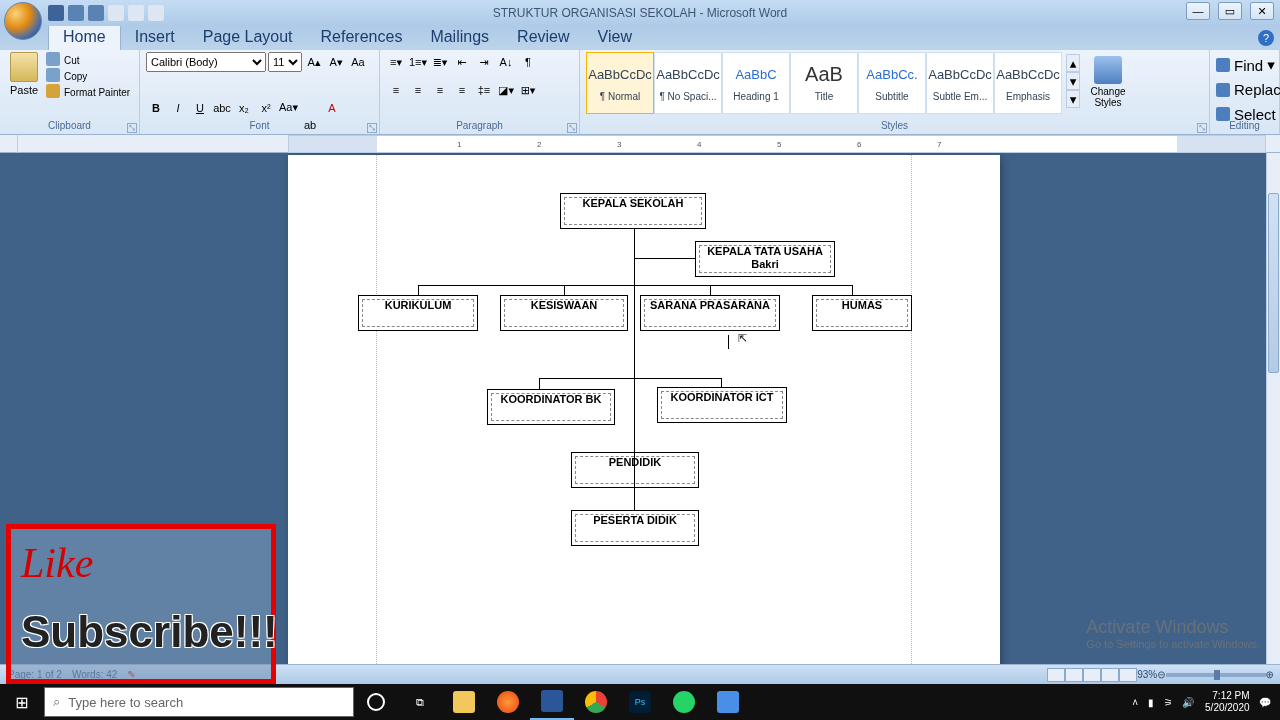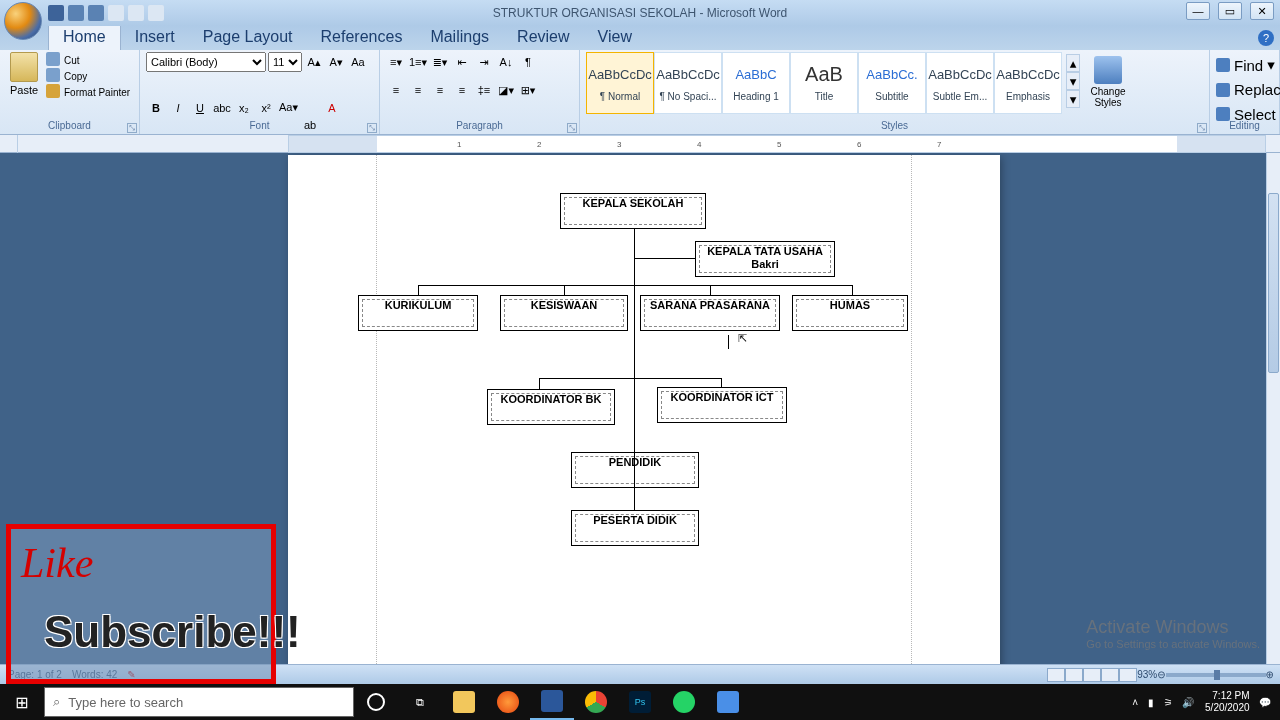--- a/index.html
+++ b/index.html
@@ -83,21 +83,21 @@
 .status { position:absolute; bottom:36px; left:0; right:0; height:20px; background:linear-gradient(#cfe1f5,#aecae7); border-top:1px solid #9ab3d1; display:flex; align-items:center; font-size:10px; color:#2d4a6e; }
 .status .left { display:flex; gap:10px; padding-left:8px; }
 .status .right { position:absolute; right:6px; display:flex; align-items:center; }
 .status .viewbtn { width:18px; height:14px; border:1px solid #8ba9cb; background:#e7eef8; cursor:pointer; }
 .status .zoomslider { width:100px; height:4px; background:#8ba9cb; position:relative; }
 .status .zoomslider .knob { position:absolute; top:-3px; left:48px; width:6px; height:10px; background:#5a7ca6; }
 
 
 .overlay-like { position:absolute; left:6px; bottom:36px; width:270px; height:160px; border:5px solid #e60000; background:rgba(120,150,185,0.6); z-index:5; padding:10px; }
 .overlay-like .like-txt { font-family:"Brush Script MT",cursive; font-size:42px; color:#d40000; font-style:italic; }
-.overlay-like .sub-txt { font-size:44px; font-weight:bold; color:#222; text-shadow: -1px -1px 0 #fff,1px -1px 0 #fff,-1px 1px 0 #fff,1px 1px 0 #fff; margin-top:20px;margin-left:23px; }
+.overlay-like .sub-txt { font-size:44px; font-weight:bold; color:#222; text-shadow: -1px -1px 0 #fff,1px -1px 0 #fff,-1px 1px 0 #fff,1px 1px 0 #fff; margin-top:20px; }
 
 
 .activate { position:absolute; right:20px; bottom:70px; color:rgba(120,120,120,0.7); text-align:left; }
 .activate .h { font-size:18px; }
 .activate .s { font-size:11px; }
 
 
 .taskbar { position:absolute; bottom:0; left:0; right:0; height:36px; background:#101010; display:flex; align-items:center; }
 .taskbar .startbtn { width:44px; height:36px; display:flex; align-items:center; justify-content:center; color:#fff; font-size:16px; }
 .taskbar .search { width:310px; height:30px; background:#fff; border:1px solid #666; display:flex; align-items:center; padding:0 8px; gap:8px; color:#666; font-size:13px; }
@@ -293,21 +293,21 @@
     <div class="margin-dots left"></div>
     <div class="margin-dots right"></div>
 
     <div class="orgbox" style="left:272px;top:38px;width:146px;height:36px"><div class="inner"></div><span>KEPALA SEKOLAH</span></div>
 
     <div class="orgbox" style="left:407px;top:86px;width:140px;height:36px;line-height:13px"><div class="inner"></div><span>KEPALA TATA USAHA</span><br><span style="font-weight:bold">Bakri</span></div>
 
     <div class="orgbox" style="left:70px;top:140px;width:120px;height:36px"><div class="inner"></div><span>KURIKULUM</span></div>
     <div class="orgbox" style="left:212px;top:140px;width:128px;height:36px"><div class="inner"></div><span>KESISWAAN</span></div>
     <div class="orgbox" style="left:352px;top:140px;width:140px;height:36px"><div class="inner"></div><span>SARANA PRASARANA</span></div>
-    <div class="orgbox" style="left:504px;top:140px;width:116px;height:36px"><div class="inner"></div><span>HUMAS</span></div>
+    <div class="orgbox" style="left:524px;top:140px;width:100px;height:36px"><div class="inner"></div><span>HUMAS</span></div>
 
     <div class="orgbox" style="left:199px;top:234px;width:128px;height:36px"><div class="inner"></div><span>KOORDINATOR BK</span></div>
     <div class="orgbox" style="left:369px;top:232px;width:130px;height:36px"><div class="inner"></div><span>KOORDINATOR ICT</span></div>
 
     <div class="orgbox" style="left:283px;top:297px;width:128px;height:36px"><div class="inner"></div><span>PENDIDIK</span></div>
     <div class="orgbox" style="left:283px;top:355px;width:128px;height:36px"><div class="inner"></div><span>PESERTA DIDIK</span></div>
 
     <div class="line" style="left:346px;top:74px;width:1px;height:281px"></div>
     <div class="line" style="left:346px;top:103px;width:61px;height:1px"></div>
     <div class="line" style="left:130px;top:130px;width:434px;height:1px"></div>

